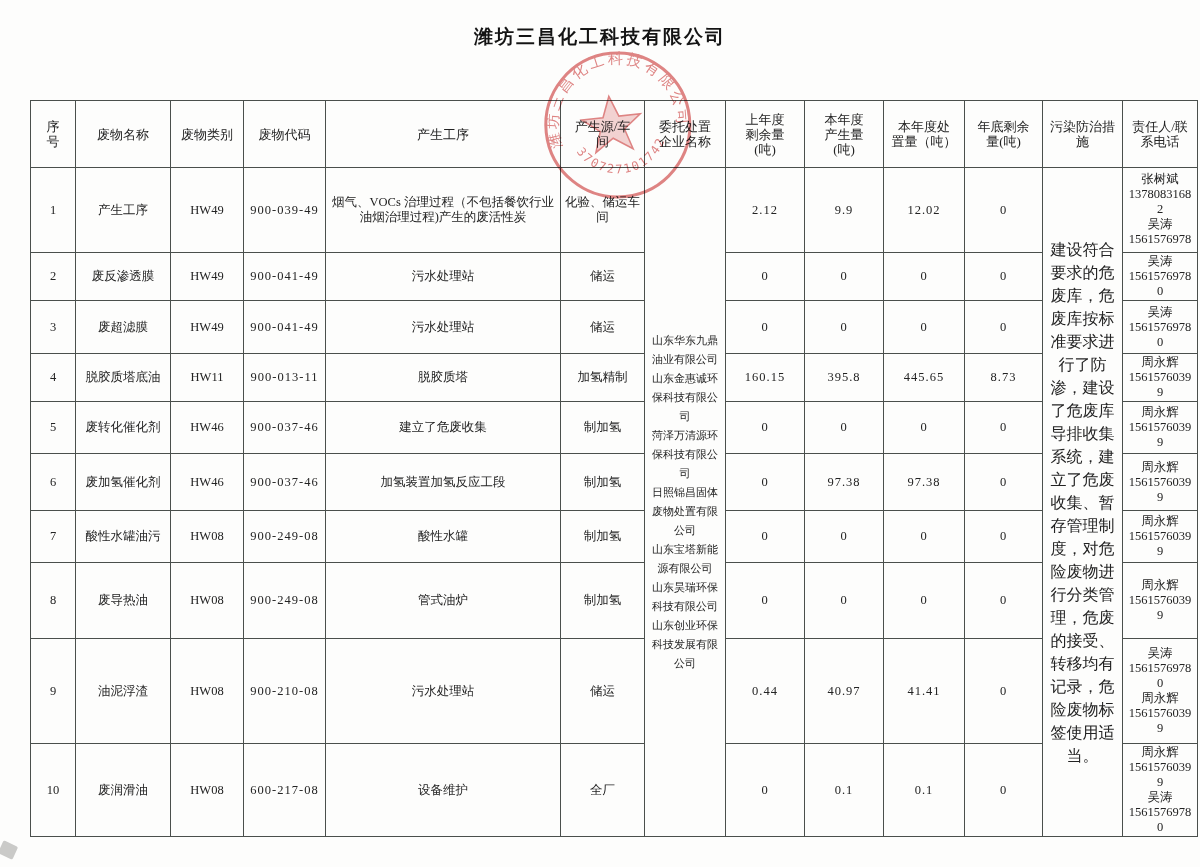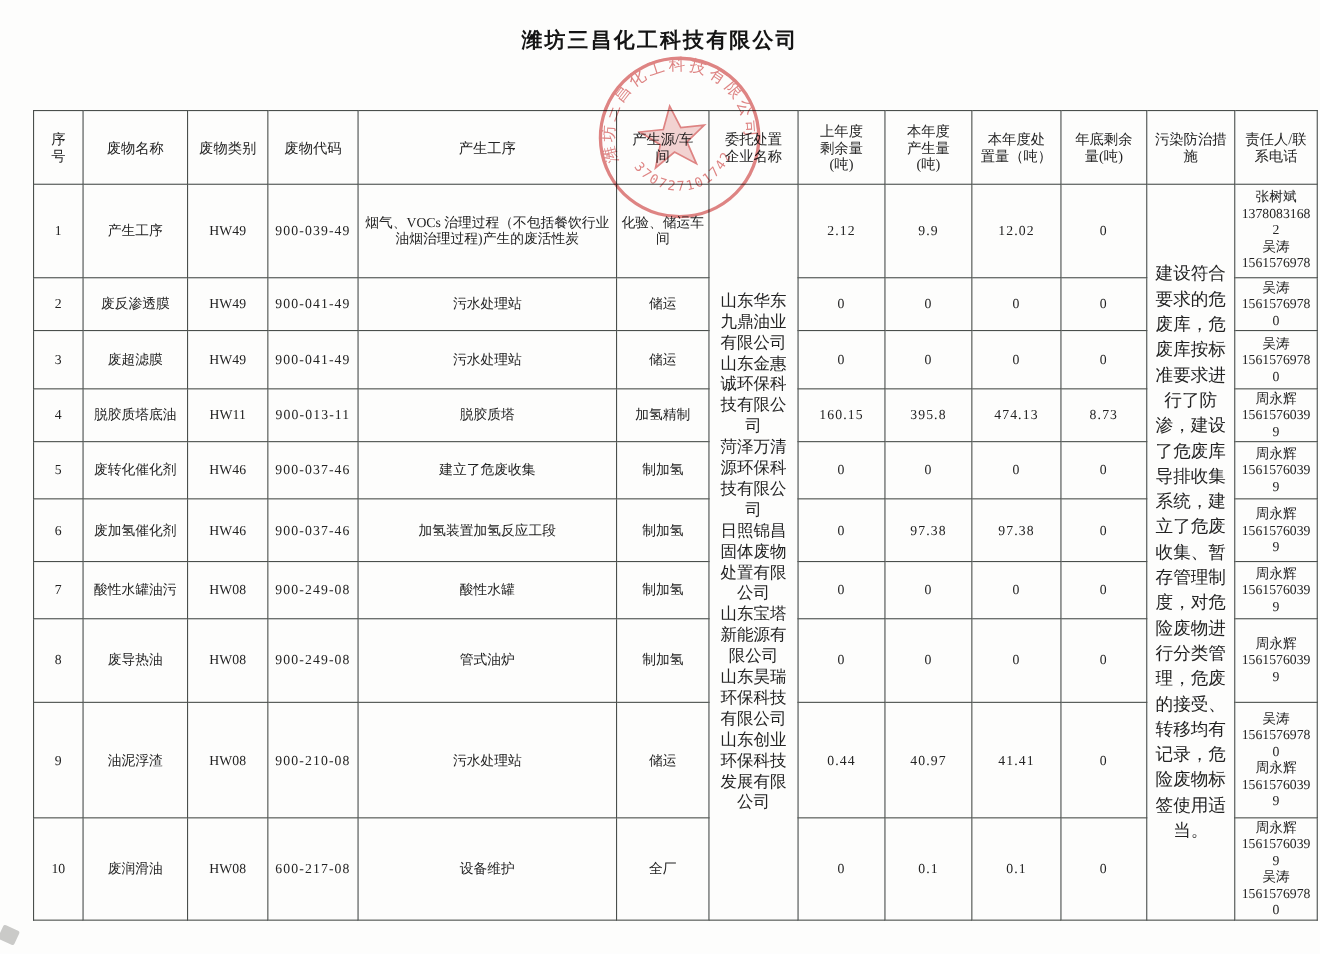--- a/index.html
+++ b/index.html
@@ -24,21 +24,21 @@
     font-size:12.5px;line-height:15px;color:#232323;
   }
   table.waste th,table.waste td{
     border:1.5px solid #4a4f4c;
     text-align:center;vertical-align:middle;
     padding:1px 3px;overflow:hidden;
     white-space:pre-line;word-break:break-all;
   }
   table.waste th{font-weight:normal;font-size:13px;padding:1px 4px;}
   td.process{padding:1px 8px;}
-  td.companies{padding:1px 8px;line-height:19px;font-size:15px;}
+  td.companies{padding:1px 8px;line-height:19px;font-size:11px;}
   td.measures{padding:1px 3px;line-height:23px;font-size:16px;}
   td.contacts{padding:1px 2px;line-height:15px;}
   td.contacts .cellwrap{margin:auto;}
   td.contacts.clip .cellwrap{max-height:76px;overflow:hidden;}
   td.num{font-family:Liberation Serif, serif;letter-spacing:1px;}
   
   .seal{position:absolute;left:522px;top:22px;width:190px;height:200px;
         opacity:.82;mix-blend-mode:multiply;pointer-events:none;}
   .scan-smudge{position:absolute;left:0px;top:843px;width:16px;height:14px;
         background:#6b6b66;opacity:.35;transform:rotate(25deg);border-radius:2px;}
@@ -149,21 +149,21 @@
         </tr>
         <tr style="height: 46px;">
           <td><div class="cellwrap">4</div></td>
           <td><div class="cellwrap">脱胶质塔底油</div></td>
           <td><div class="cellwrap">HW11</div></td>
           <td class="num"><div class="cellwrap">900-013-11</div></td>
           <td class="process"><div class="cellwrap">脱胶质塔</div></td>
           <td><div class="cellwrap">加氢精制</div></td>
           <td class="num"><div class="cellwrap">160.15</div></td>
           <td class="num"><div class="cellwrap">395.8</div></td>
-          <td class="num"><div class="cellwrap">474.13</div></td>
+          <td class="num"><div class="cellwrap">445.65</div></td>
           <td class="num"><div class="cellwrap">8.73</div></td>
           <td class="contacts"><div class="cellwrap">周永辉
 15615760399</div></td>
         </tr>
         <tr style="height: 52px;">
           <td><div class="cellwrap">5</div></td>
           <td><div class="cellwrap">废转化催化剂</div></td>
           <td><div class="cellwrap">HW46</div></td>
           <td class="num"><div class="cellwrap">900-037-46</div></td>
           <td class="process"><div class="cellwrap">建立了危废收集</div></td>

